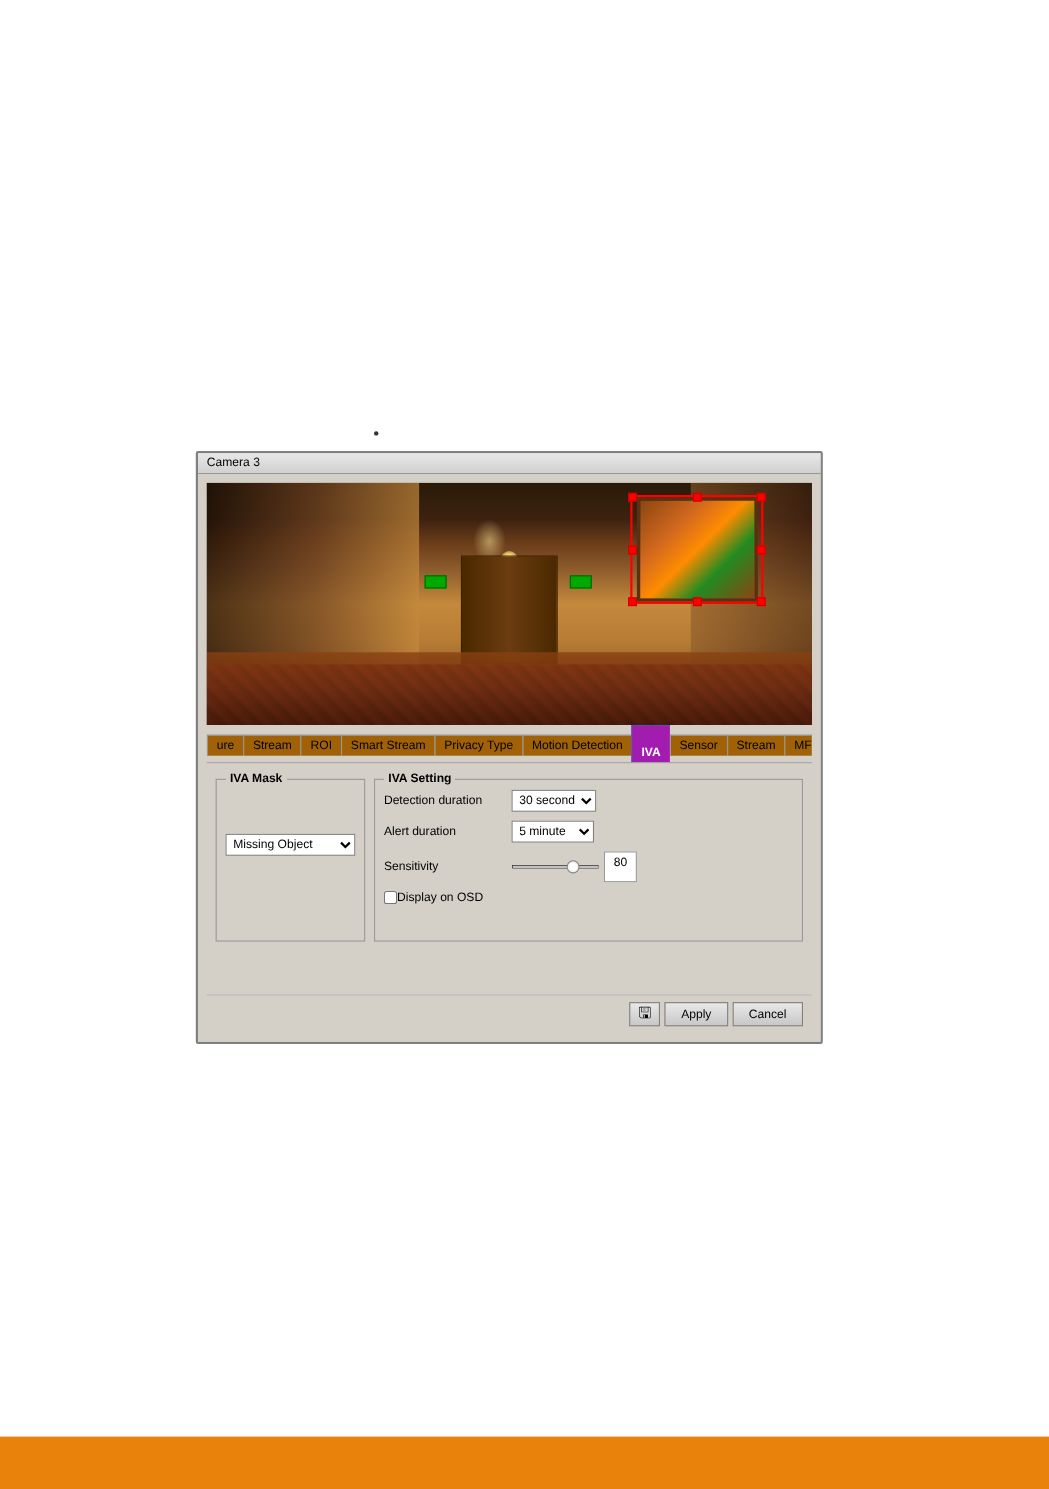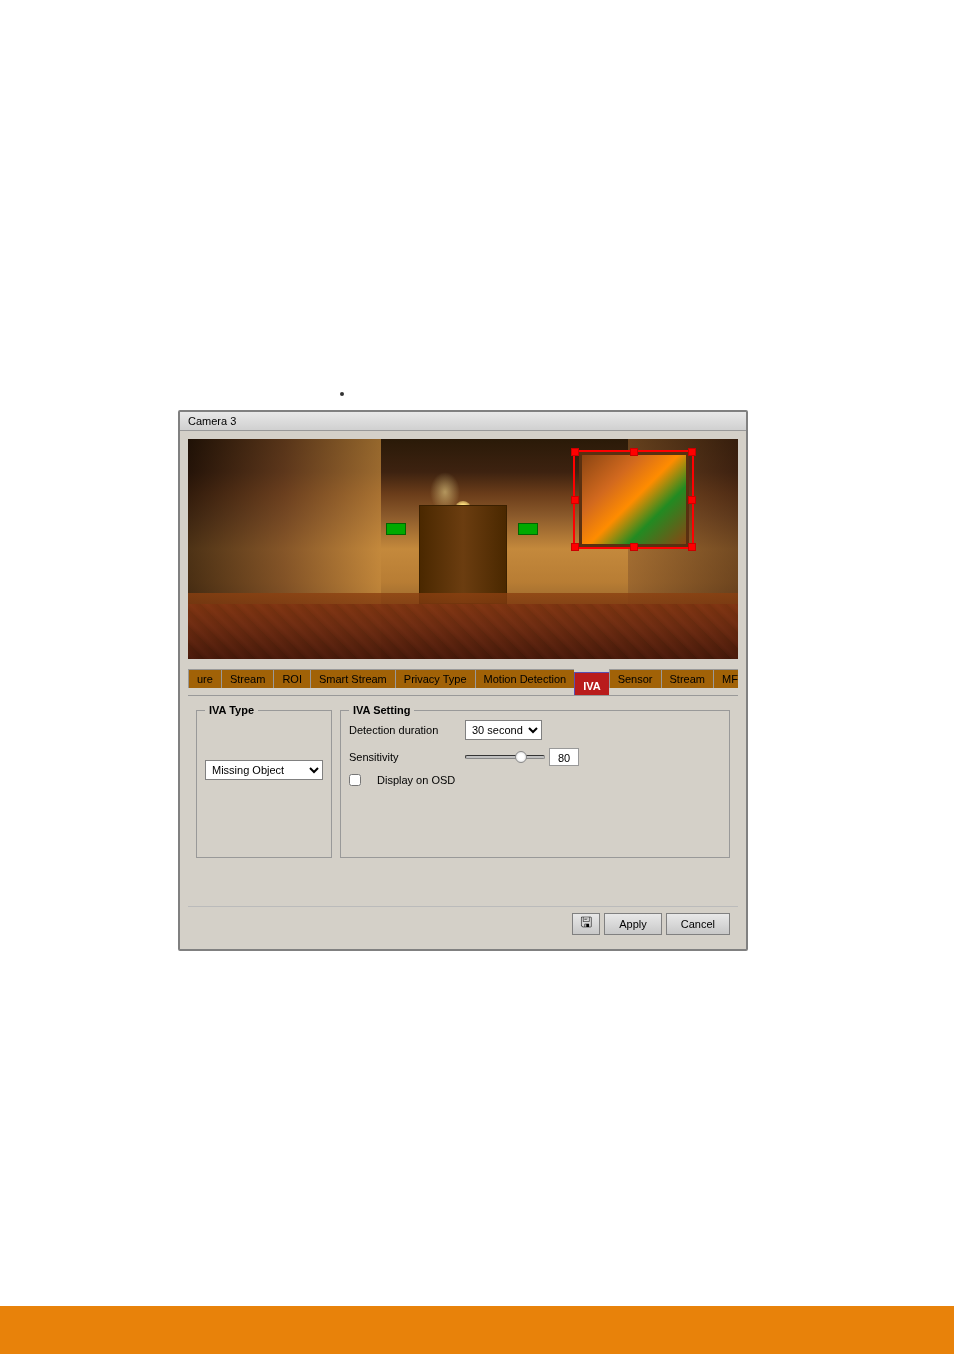--- a/index.html
+++ b/index.html
@@ -239,26 +239,26 @@
 
     .tab:first-child {
       border-left: 1px solid #999;
     }
 
     .tab + .tab {
       border-left: 1px solid #999;
     }
 
     .tab.active {
-      background: #b91c1c;
+      background: #a21caf;
       color: #fff;
       font-weight: bold;
       border-color: #5a4fb0;
-      margin-top: 13px;
-      padding-top: 7px;
+      margin-top: 0;
+      padding-top: 18px;
     }
 
     
     .settings-area {
       display: flex;
       padding: 8px;
       gap: 8px;
       background: #d4d0c8;
       min-height: 170px;
     }
@@ -325,30 +325,30 @@
       height: 12px;
       background: radial-gradient(circle, #fff 40%, #d0d0d0 100%);
       border: 1px solid #888;
       border-radius: 50%;
     }
 
     .slider-value-box {
       border: 1px solid #999;
       background: #fff;
       width: 30px;
-      height: 18px;
+      height: 28px;
       font-size: 11px;
       text-align: center;
       line-height: 18px;
     }
 
     .checkbox-row {
       display: flex;
       align-items: flex-start;
-      gap: 16px;
+      gap: 0;
     }
 
     .checkbox-row input[type="checkbox"] {
       width: 12px;
       height: 12px;
     }
 
     .checkbox-label {
       font-size: 11px;
     }
@@ -446,21 +446,21 @@
       <div class="tab active">IVA</div>
       <div class="tab">Sensor</div>
       <div class="tab">Stream</div>
       <div class="tab">MFZ</div>
 
     </div>
 
     <div class="settings-area">
 
       <fieldset>
-        <legend>IVA Type</legend>
+        <legend>IVA Mask</legend>
         <div class="iva-type-select-row">
           <select>
             <option>Missing Object</option>
             <option>Abandoned Object</option>
             <option>Line Crossing</option>
             <option>Intrusion</option>
             <option>Loitering</option>
           </select>
         </div>
       </fieldset>
@@ -471,20 +471,29 @@
         <div class="setting-row">
           <span class="setting-label">Detection duration</span>
           <select>
             <option>10 second</option>
             <option selected="">30 second</option>
             <option>1 minute</option>
             <option>5 minute</option>
           </select>
         </div>
 
+        <div class="setting-row">
+          <span class="setting-label">Alert duration</span>
+          <select>
+            <option>1 minute</option>
+            <option selected="">5 minute</option>
+            <option>10 minute</option>
+            <option>30 minute</option>
+          </select>
+        </div>
 
         <div class="setting-row">
           <span class="setting-label">Sensitivity</span>
           <div class="sensitivity-slider">
             <div class="slider-track">
               <div class="slider-thumb"></div>
             </div>
             <div class="slider-value-box">80</div>
           </div>
         </div>

